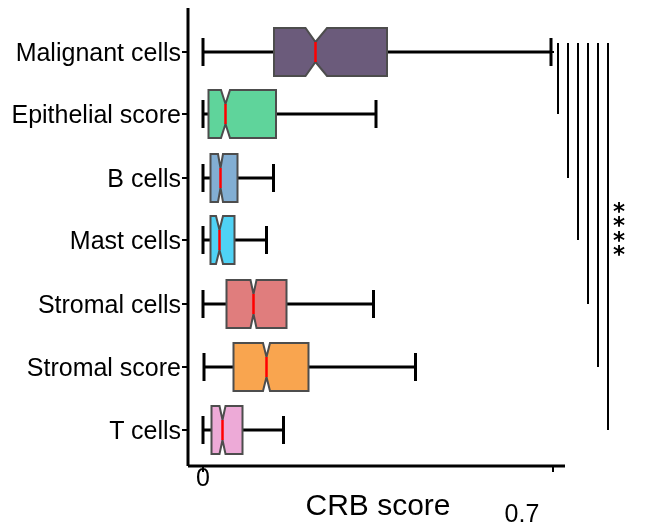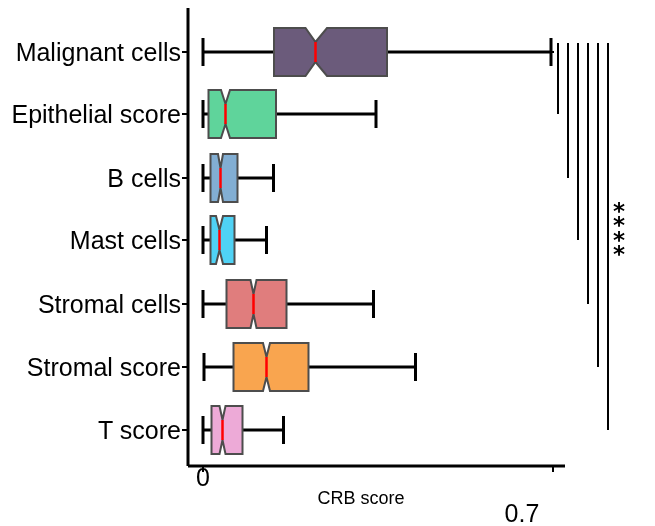--- a/index.html
+++ b/index.html
@@ -2,22 +2,22 @@
 <html><head>
 <meta charset="utf-8">
 <style>
   html,body{margin:0;padding:0;background:#ffffff;}
   body{width:655px;height:526px;position:relative;overflow:hidden;
        font-family:"Liberation Sans","DejaVu Sans",sans-serif;}
   #plot{position:absolute;left:0;top:0;width:655px;height:526px;}
   .ylabel{position:absolute;right:0;transform:translateY(-50%);
           white-space:nowrap;font-size:25px;color:#000;text-align:left;}
   .ylabel-wrap{position:absolute;left:0;width:181px;}
-  #xlabel{position:absolute;left:186px;width:350px;top:488px;text-align:center;
-          font-size:18px;color:#000;}
+  #xlabel{position:absolute;left:203px;width:350px;top:488px;text-align:center;
+          font-size:30px;color:#000;}
   .xtick-lab{position:absolute;top:463px;transform:translateX(-50%);
              font-size:25px;color:#000;white-space:nowrap;}
   #stars{position:absolute;left:606px;top:204px;width:26px;
          font-size:23px;line-height:0.62em;letter-spacing:0;
          color:#000;text-align:center;font-weight:700;
          font-family:"DejaVu Sans",sans-serif;}
   #stars span{display:block;}
 </style>
 </head>
 <body>
@@ -120,21 +120,21 @@
       <div class="ylabel-wrap" style="top: 240px;">
         <div class="ylabel">Mast cells</div>
       </div>
       <div class="ylabel-wrap" style="top: 304px;">
         <div class="ylabel">Stromal cells</div>
       </div>
       <div class="ylabel-wrap" style="top: 367px;">
         <div class="ylabel">Stromal score</div>
       </div>
       <div class="ylabel-wrap" style="top: 430px;">
-        <div class="ylabel">T score</div>
+        <div class="ylabel">T cells</div>
       </div>
     </div>
   <div id="xticks">
       <div class="xtick-lab" style="left: 203px;">0</div>
       <div class="xtick-lab" style="left: 522px; margin-top: 36px;">0.7</div>
     </div>
 
   <div id="xlabel">CRB score</div>
 
   <div id="stars">

